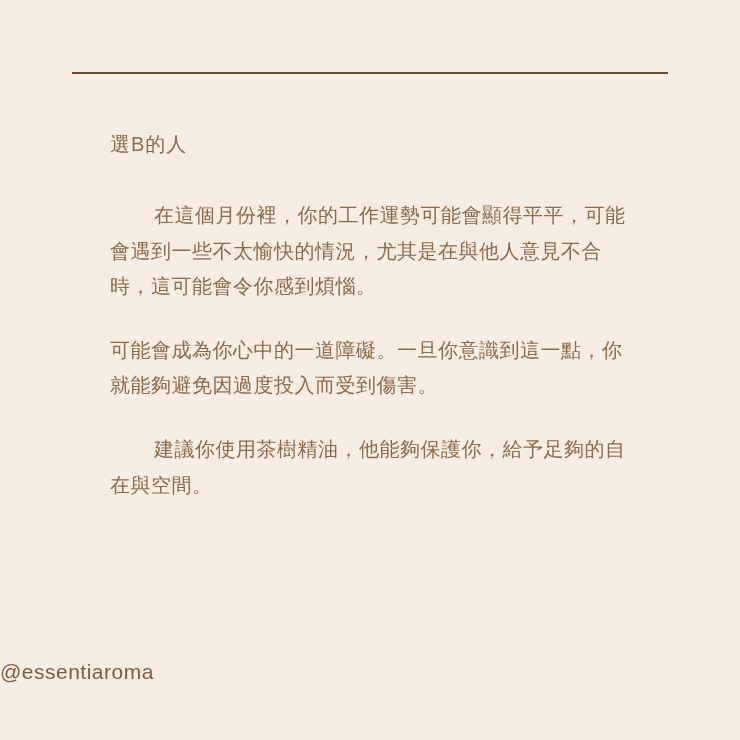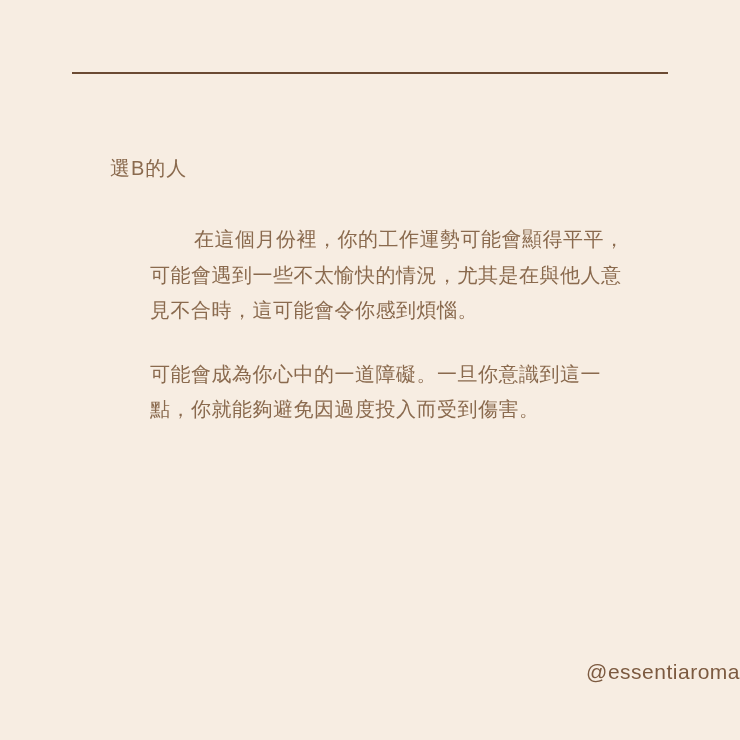--- a/index.html
+++ b/index.html
@@ -23,21 +23,21 @@
   .top-rule {
     position: absolute;
     top: 72px;
     left: 72px;
     width: 596px;
     height: 2px;
     background: #6b4a33;
   }
   .content {
     position: absolute;
-    top: 152px;
+    top: 128px;
     left: 110px;
     width: 520px;
   }
   .heading {
     font-size: 20px;
     color: #8a6a4e;
     letter-spacing: 1px;
     line-height: 1.6;
     margin: 0 0 38px 0;
     font-weight: normal;
@@ -45,50 +45,50 @@
   .para {
     font-size: 20px;
     color: #8a6a4e;
     line-height: 1.78;
     letter-spacing: 0.5px;
     margin: 0 0 28px 0;
     text-align: left;
   }
   .para.indent {
     text-indent: 2.2em;
-    margin-left: 40px;
   }
   .para .cont {
     display: block;
     text-indent: 0;
   }
   .handle {
     position: absolute;
     top: 660px;
     left: 0;
     width: 740px;
-    text-align: right;
+    text-align: left;
     font-size: 21px;
     color: #7c5a40;
     letter-spacing: 0.5px;
   }
 </style>
 </head>
 <body>
 
 <div class="card">
 
   <div class="top-rule"></div>
 
   <div class="content">
 
     <h1 class="heading">選B的人</h1>
 
     <p class="para indent">在這個月份裡，你的工作運勢可能會顯得平平，可能會遇到一些不太愉快的情況，尤其是在與他人意見不合時，這可能會令你感到煩惱。</p>
 
     <p class="para indent"><span class="cont">可能會成為你心中的一道障礙。一旦你意識到這一點，你就能夠避免因過度投入而受到傷害。</span></p>
 
+    <p class="para indent">建議你使用茶樹精油，他能夠保護你，給予足夠的自在與空間。</p>
 
   </div>
 
   <div class="handle">@essentiaroma</div>
 
 </div>
 
 </body></html>

